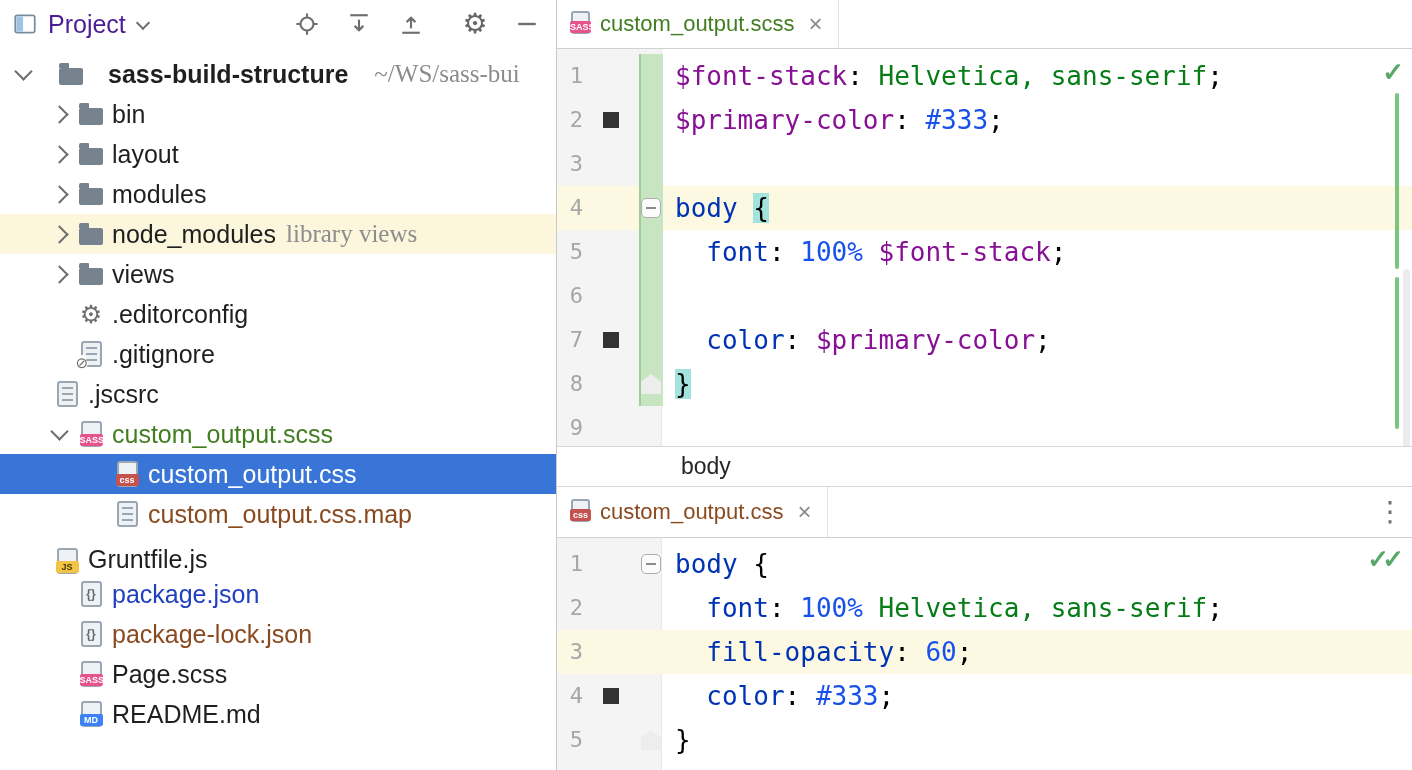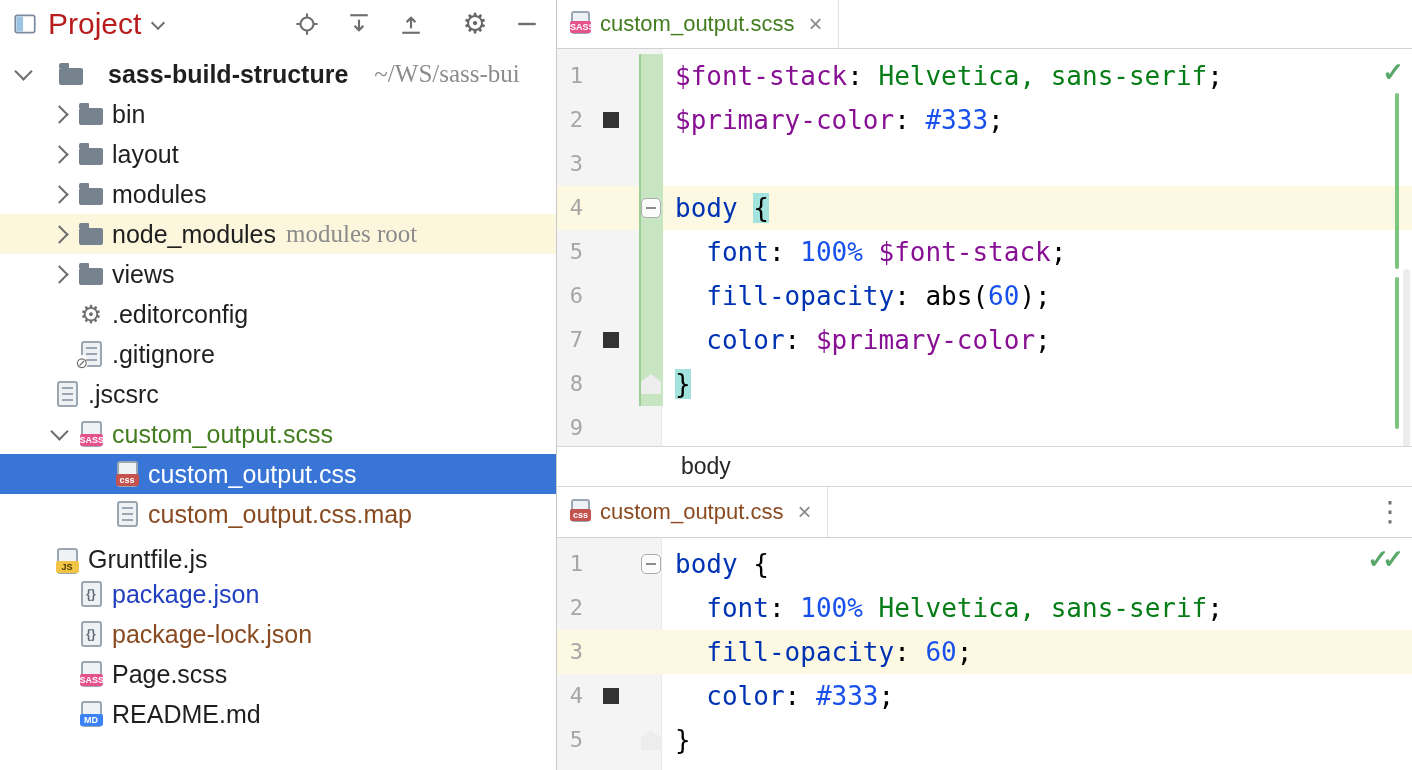--- a/index.html
+++ b/index.html
@@ -4,21 +4,21 @@
 <style>
   html,body{margin:0;padding:0;background:#fff;}
   .app{position:relative;width:1412px;height:770px;overflow:hidden;background:#fff;
        font-family:"Liberation Sans",sans-serif;color:#1f1f1f;}
 
   
   .project-panel{position:absolute;left:0;top:0;width:556px;height:770px;background:#fff;
                  border-right:1px solid #c9c9c9;overflow:hidden;}
   .panel-header{height:48px;display:flex;align-items:center;padding:0 12px;}
   .tw-icon{margin-right:10px;display:flex;}
-  .panel-title{font-size:30px;color:#b91c1c;}
+  .panel-title{font-size:25px;color:#4c1d95;}
   .chev{display:inline-block;width:11px;height:11px;border-right:2.5px solid #6e6e6e;border-bottom:2.5px solid #6e6e6e;}
   .chev.right{transform:rotate(-45deg);}
   .chev.down{transform:rotate(45deg);margin-top:-5px;}
   .chev.mini{width:8px;height:8px;border-right-width:2px;border-bottom-width:2px;transform:rotate(45deg);margin-left:12px;margin-top:-3px;}
   .hbtn{width:34px;height:34px;display:flex;align-items:center;justify-content:center;margin-left:18px;flex:none;}
   .hbtn.first{margin-left:auto;}
   .hbtn.gear-btn{margin-left:30px;font-size:28px;line-height:1;color:#676767;}
   .hbtn svg{display:block;}
 
   .tree{padding-top:6px;font-size:25px;}
@@ -179,21 +179,21 @@
           <span class="t-label">modules</span>
         </div>
         <div class="tree-row rowhl" style="padding-left: 44px;">
           <span class="chev-slot">
             <span class="chev right"></span>
           </span>
           <span class="icon-slot">
             <span class="fico ico-folder"></span>
           </span>
           <span class="t-label">node_modules</span>
-          <span class="t-suffix">modules root</span>
+          <span class="t-suffix">library views</span>
         </div>
         <div class="tree-row" style="padding-left: 44px;">
           <span class="chev-slot">
             <span class="chev right"></span>
           </span>
           <span class="icon-slot">
             <span class="fico ico-folder"></span>
           </span>
           <span class="t-label">views</span>
         </div>
@@ -348,21 +348,20 @@
           <span class="ln">4</span>
           <span class="fold start"></span>
           <span class="code-text"><span class="tk-sel">body </span><span class="tk-brace">{</span></span>
         </div>
         <div class="code-row">
           <span class="ln">5</span>
           <span class="code-text"><span class="tk-pln">  </span><span class="tk-prop">font</span><span class="tk-pln">: </span><span class="tk-num">100%</span><span class="tk-pln"> </span><span class="tk-var">$font-stack</span><span class="tk-pln">;</span></span>
         </div>
         <div class="code-row">
           <span class="ln">6</span>
-          <span class="code-text"><span class="tk-pln">  </span><span class="tk-prop">fill-opacity</span><span class="tk-pln">: </span><span class="tk-pln">abs(</span><span class="tk-num">60</span><span class="tk-pln">);</span></span>
         </div>
         <div class="code-row">
           <span class="ln">7</span>
           <span class="color-square"></span>
           <span class="code-text"><span class="tk-pln">  </span><span class="tk-prop">color</span><span class="tk-pln">: </span><span class="tk-var">$primary-color</span><span class="tk-pln">;</span></span>
         </div>
         <div class="code-row">
           <span class="ln">8</span>
           <span class="fold end"></span>
           <span class="code-text"><span class="tk-brace">}</span></span>

